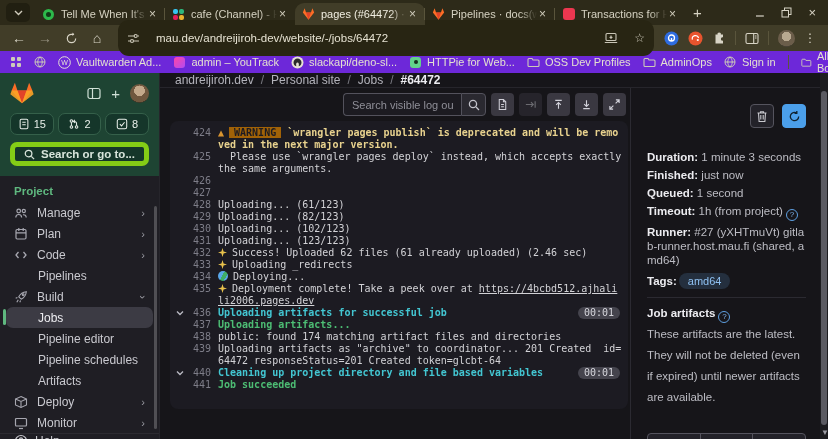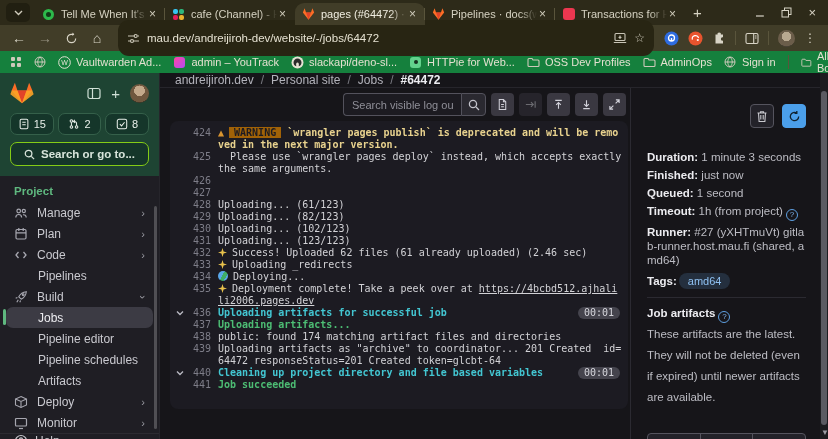--- a/index.html
+++ b/index.html
@@ -25,47 +25,47 @@
   .fav-slack { display:grid; grid-template-columns:5px 5px; grid-gap:1px; }
   .fav-slack i { width:5px; height:5px; border-radius:2px; display:block; }
   .newtab { color:#d6d2c2; font-size:15px; margin:0 8px 4px 8px; }
   .wincontrols { margin-left:auto; display:flex; align-items:center; gap:16px; padding:0 12px 5px 0; color:#d8d4c6; }
   .wc { font-size:12px; display:inline-flex; align-items:center; }
 
   .btoolbar { height:26px; background:#413d28; display:flex; align-items:center; padding:0 8px; gap:4px; }
   .navbtn { color:#d8d4c6; font-size:14px; width:22px; text-align:center; }
   .navbtn.dim { opacity:.55; }
   .urlpill { flex:1; height:36px; background:#282513; border-radius:11px; display:flex; align-items:center;
-             padding:0 9px; margin:0 6px; color:#e6e2d2; font-size:11.5px; gap:7px; }
+             padding:0 9px; margin:0 6px; color:#e6e2d2; font-size:11.5px; gap:16px; }
   .urlpill .url { flex:1; white-space:nowrap; overflow:hidden; }
   .extrow { display:flex; align-items:center; gap:9px; padding-right:4px; }
   .vdiv { width:1px; height:14px; background:#5a553c; }
   .avatar-sm { width:17px; height:17px; border-radius:50%;
                background:radial-gradient(circle at 50% 38%, #b8a890 0 34%, #6b5d4a 35% 70%, #4a4238 71%); }
 
-  .bookmarks { height:22px; background:#15803d; display:flex; align-items:center; padding:0 10px;
+  .bookmarks { height:22px; background:#6d28d9; display:flex; align-items:center; padding:0 10px;
                font-size:11px; color:#e4e0d0; gap:6px; }
   .bm { display:flex; align-items:center; gap:5px; padding:0 6px; white-space:nowrap; }
   .bm-ico { width:13px; height:13px; display:inline-flex; align-items:center; justify-content:center; }
   .allbm { margin-left:auto; display:flex; align-items:center; gap:5px; padding-right:2px; }
 
   
   .app { display:flex; height:366px; position:relative; background:#161519; }
 
   .gl-sidebar { width:160px; background:#1f1e24; display:flex; flex-direction:column; position:relative; border-right:1px solid #26252b; }
   .sb-head { background:#1e4433; padding:7px 10px 10px; }
   .sb-row1 { display:flex; align-items:center; height:26px; }
   .sb-row1 .grow { flex:1; }
   .sb-ico { color:#cfe0d6; margin-left:10px; display:inline-flex; }
   .avatar-gl { width:19px; height:19px; border-radius:50%; margin-left:10px;
                background:radial-gradient(circle at 50% 36%, #c3a98b 0 34%, #70583f 35% 72%, #453626 73%); }
   .counters { display:flex; gap:4px; margin-top:7px; }
   .counter { flex:1; height:22px; background:#15362a; border:1px solid #35604a; border-radius:7px;
              display:flex; align-items:center; justify-content:center; gap:4px; color:#e8efe9; font-size:11px; }
-  .sb-search { margin-top:7px; height:24px; background:#15362a; border:1px solid #84cc16; border-radius:7px;
+  .sb-search { margin-top:7px; height:24px; background:#15362a; border:5px solid #84cc16; border-radius:7px;
                display:flex; align-items:center; justify-content:center; gap:6px; color:#d8e4db; font-size:11.5px; font-weight:bold; }
   .sb-section { color:#5fb87f; font-weight:bold; font-size:11.5px; padding:9px 14px 5px; }
   .sb-nav { flex:1; position:relative; }
   .sb-item { height:21px; display:flex; align-items:center; margin:0 6px; padding:0 8px; border-radius:7px;
              color:#c9c9cf; font-size:12px; gap:9px; position:relative; }
   .sb-item .lbl { flex:1; }
   .sb-item .chev { color:#9a9aa2; font-size:11px; }
   .sb-item.sub { padding-left:32px; }
   .sb-item.active { background:#3c3b44; color:#ececf0; }
   .active-bar { position:absolute; left:-3px; top:2px; width:3px; height:16px; background:#5fb87f; border-radius:2px; }

